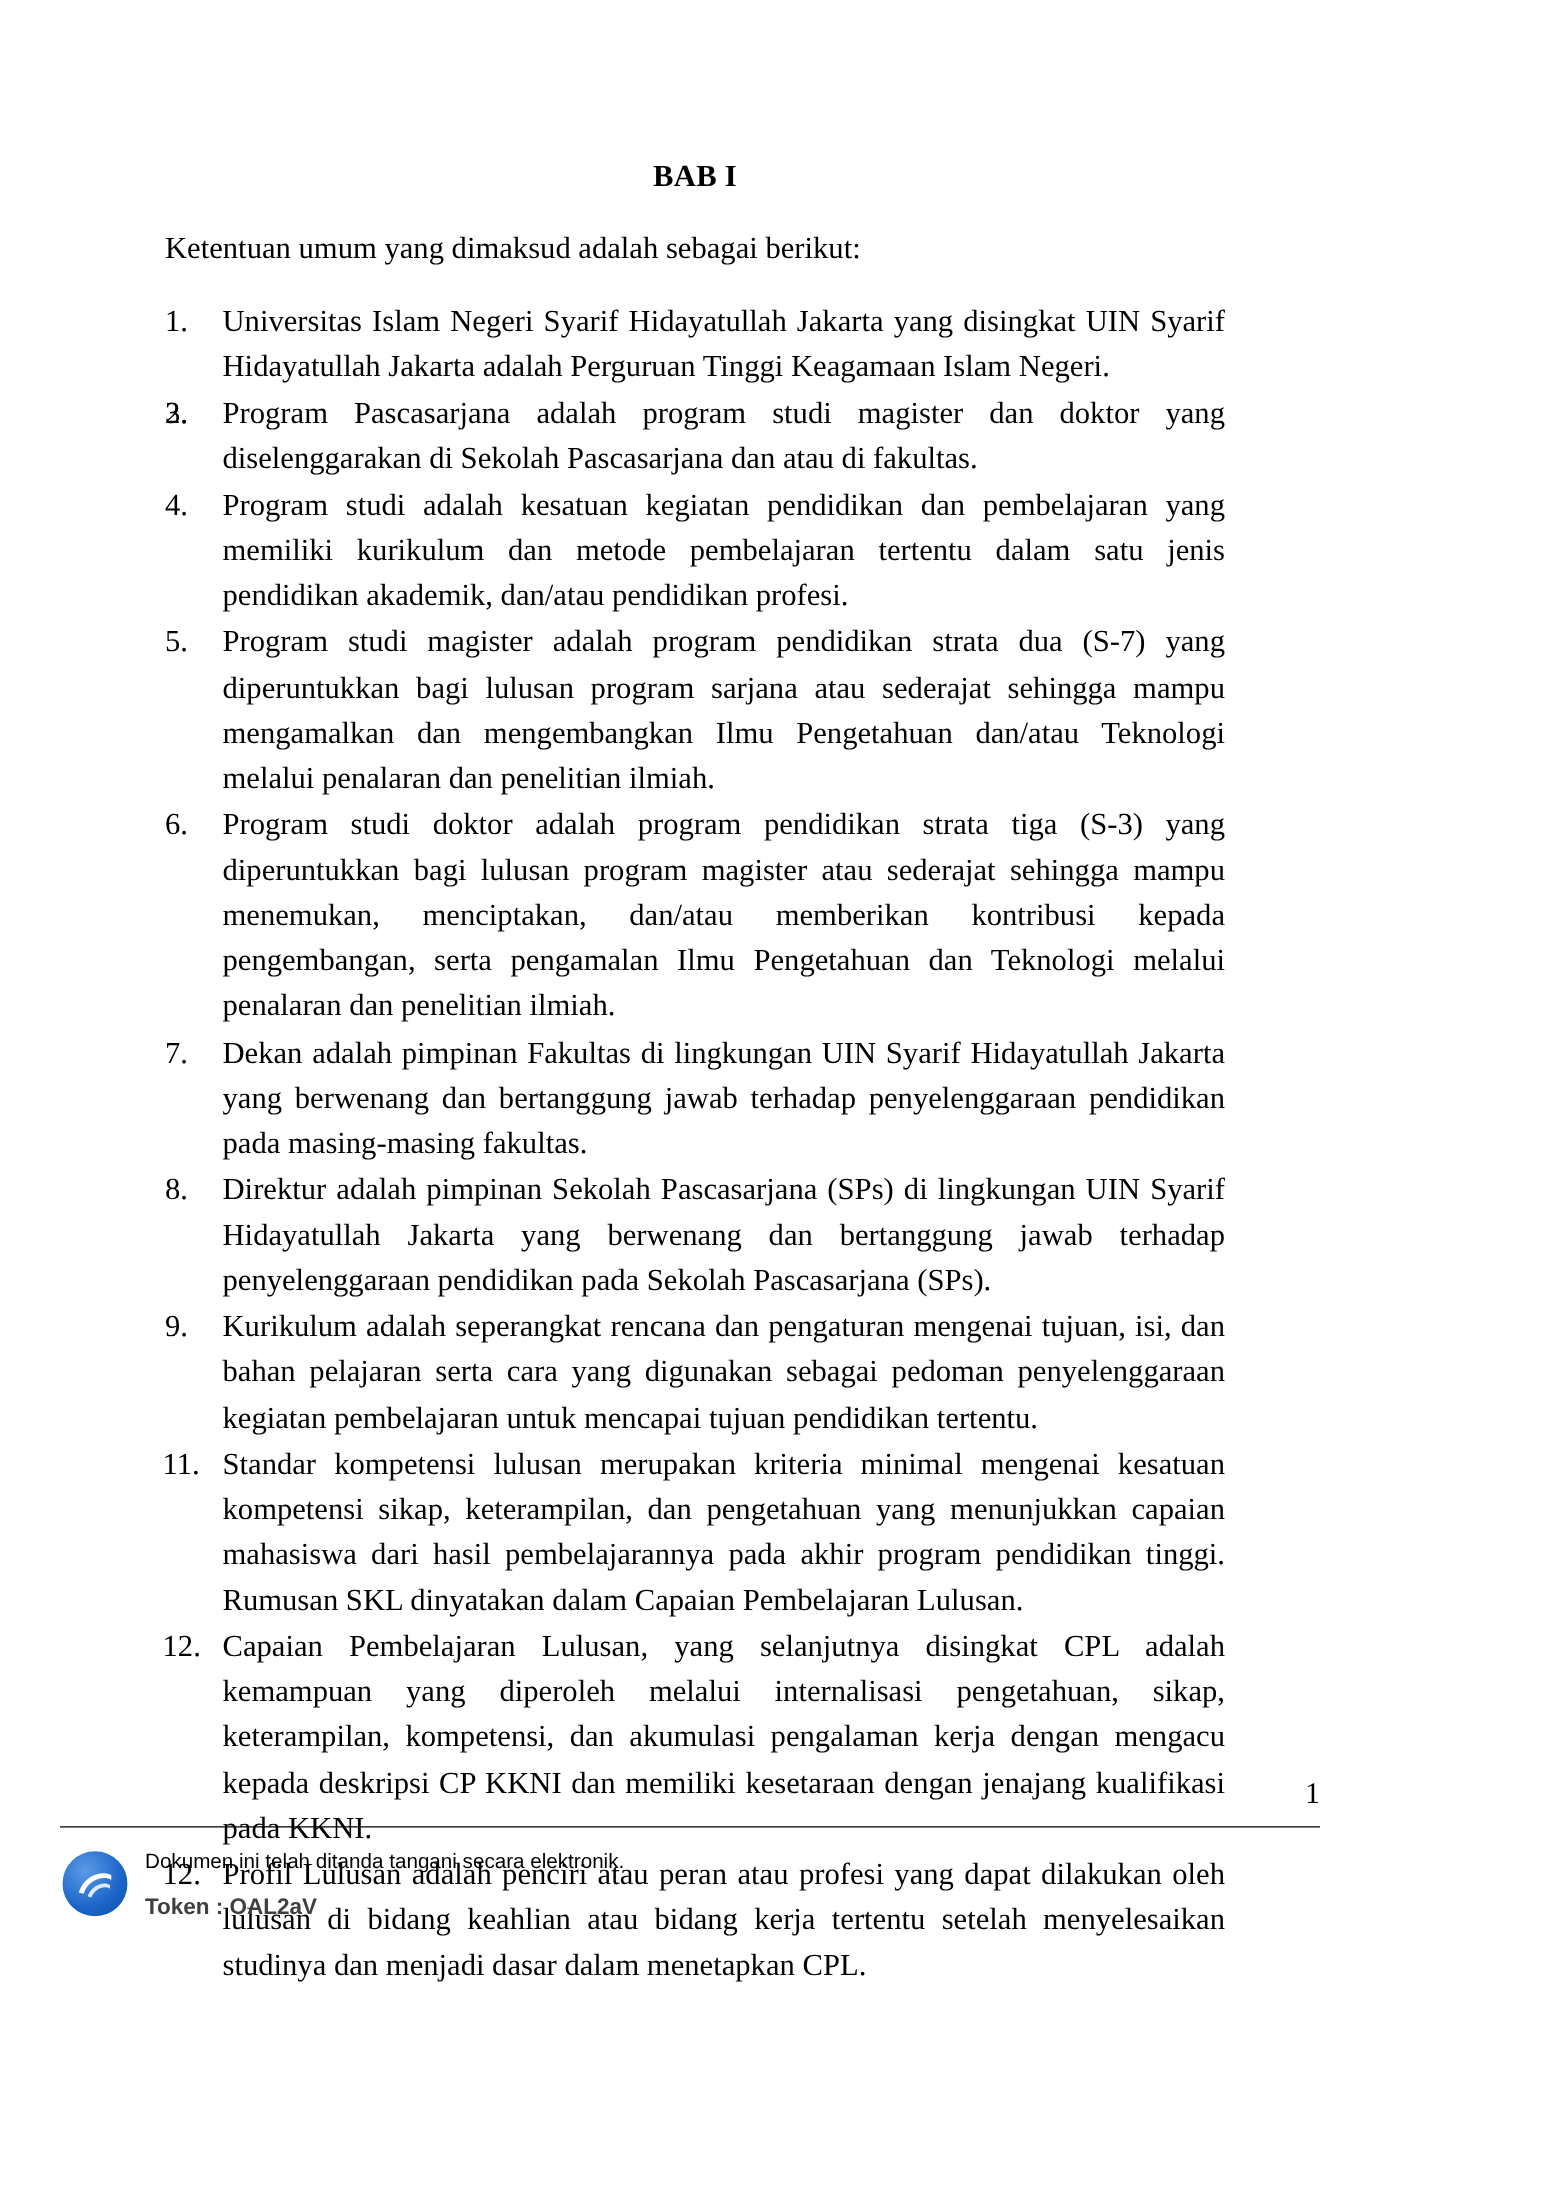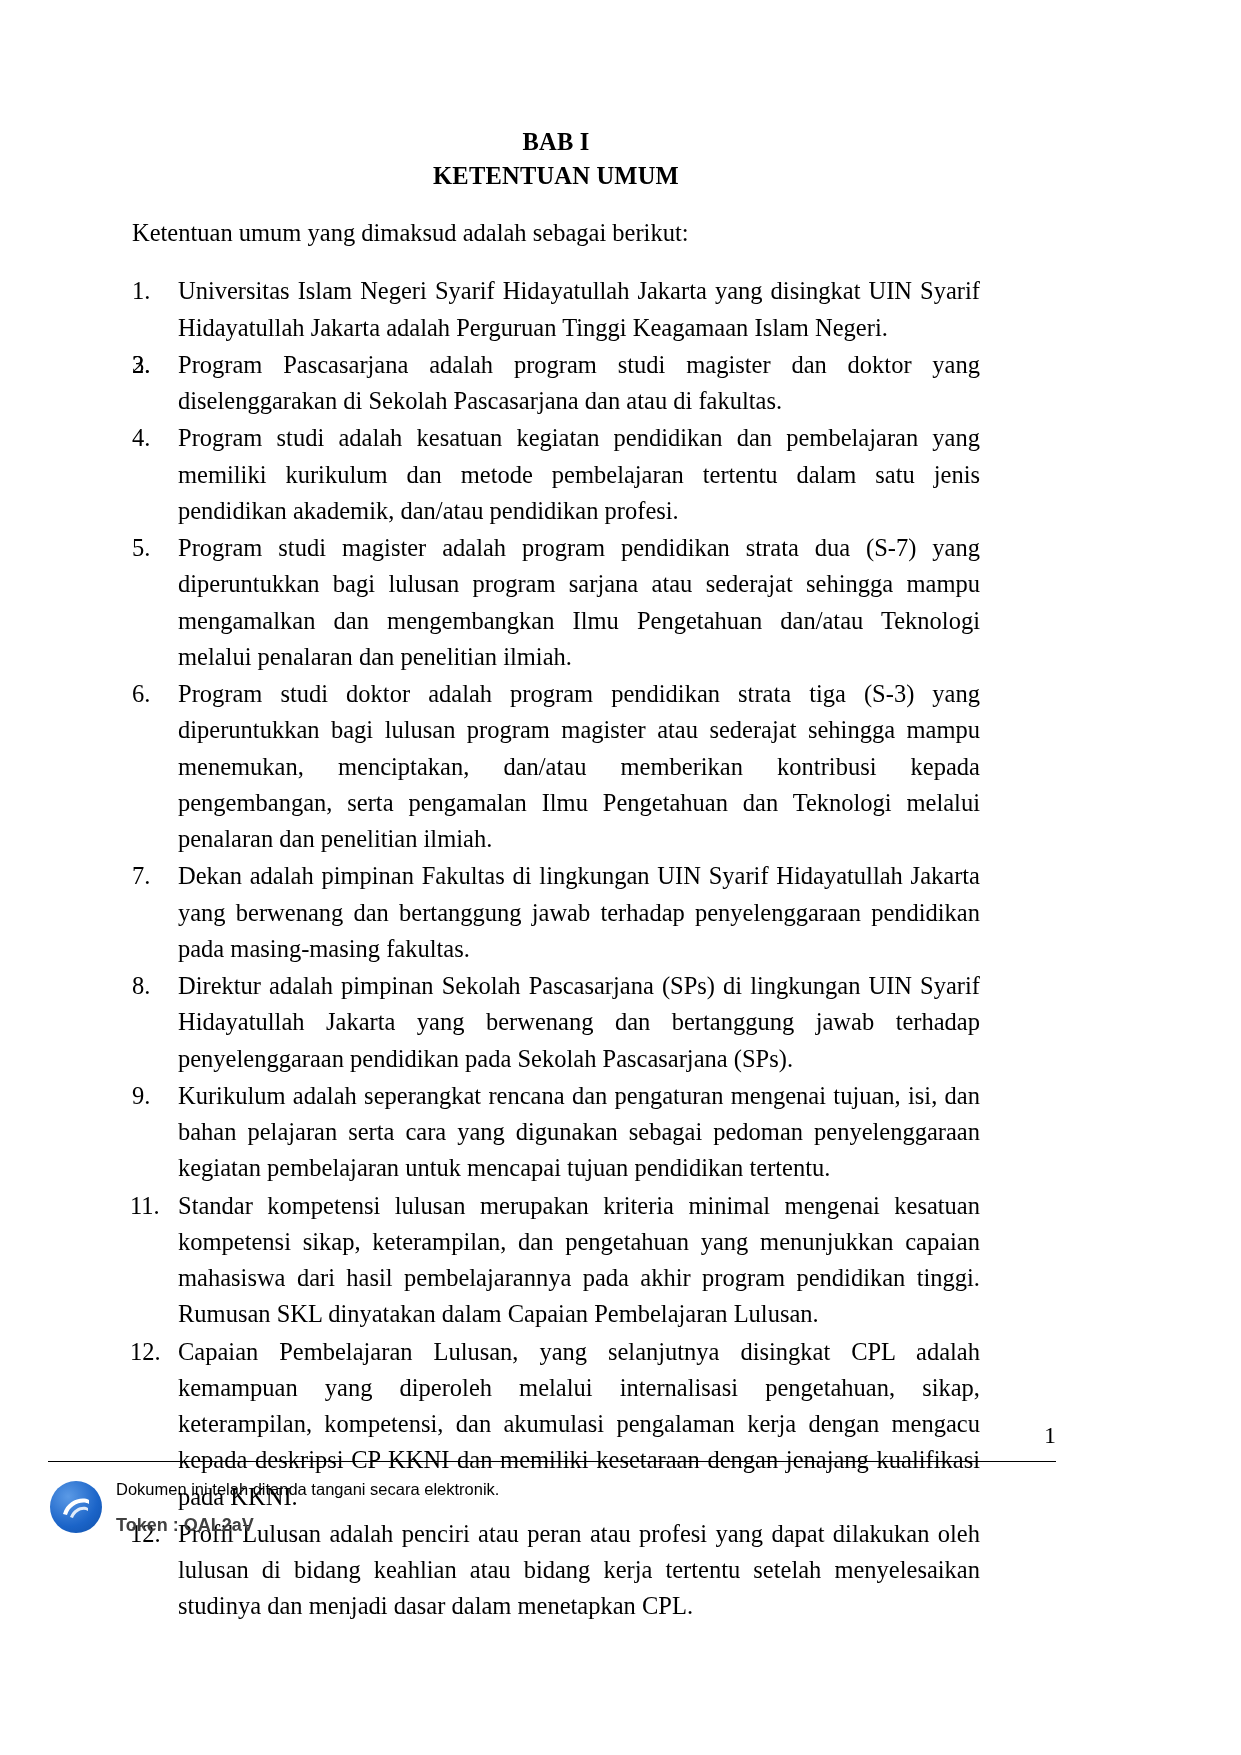--- a/index.html
+++ b/index.html
@@ -121,21 +121,20 @@
 </style>
 </head>
 <body>
 
 <div class="page">
 
   <div class="content">
 
     <div class="doc-title">
       <div>BAB I</div>
-      <div>KETENTUAN UMUM</div>
     </div>
 
     <p class="intro">Ketentuan umum yang dimaksud adalah sebagai berikut:</p>
 
     <ol class="clauses">
       <li>
         <span class="num">1.</span>
         <span>Universitas Islam Negeri Syarif Hidayatullah Jakarta yang disingkat UIN Syarif Hidayatullah Jakarta adalah Perguruan Tinggi Keagamaan Islam Negeri.</span>
       </li>
       <li>

